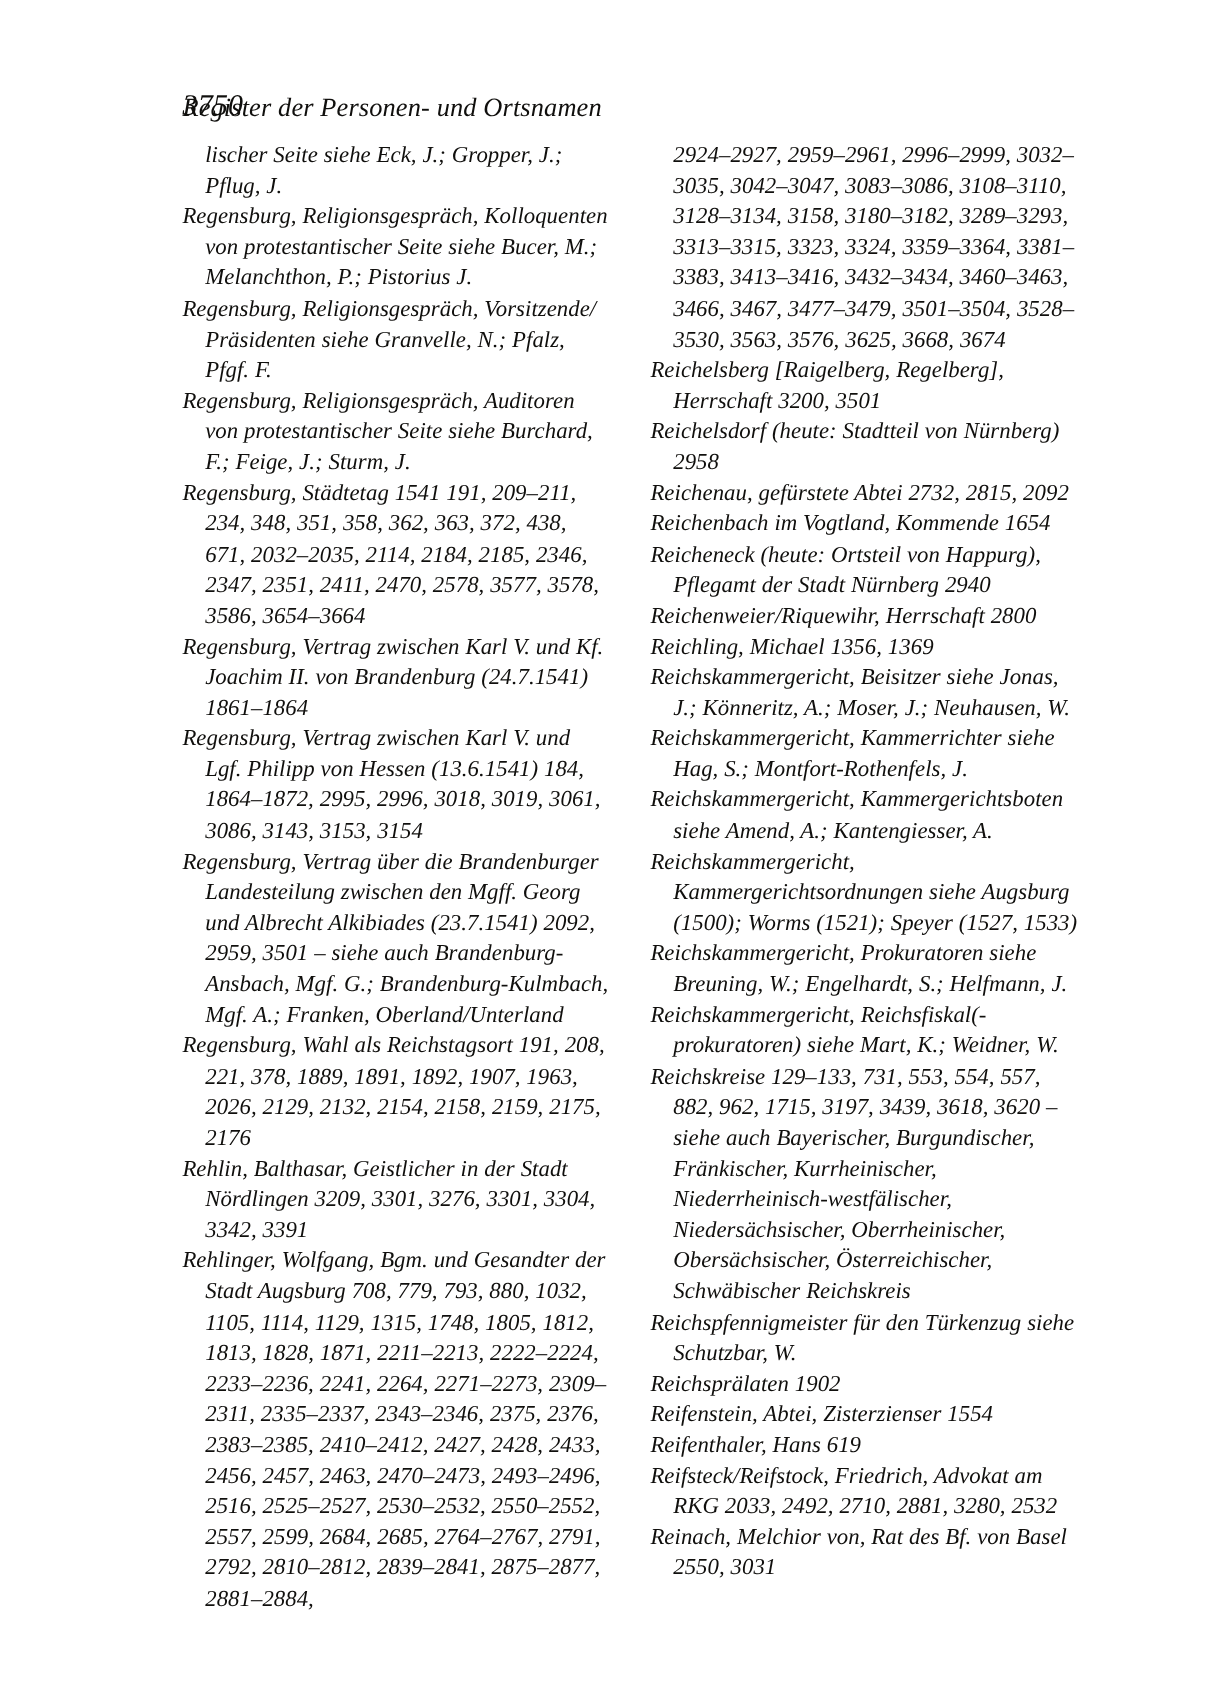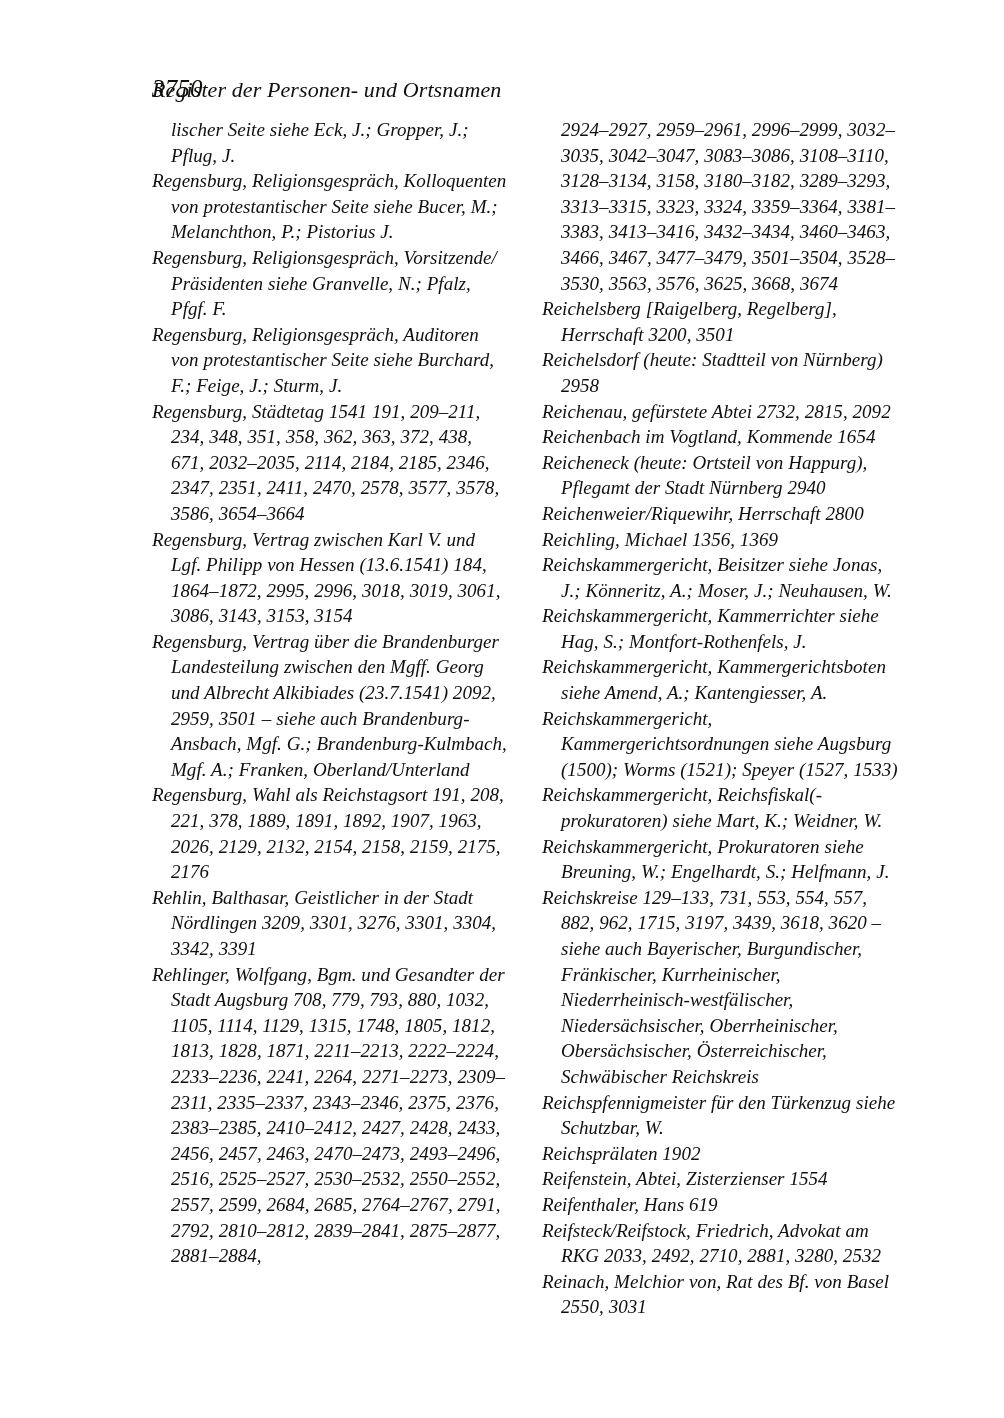--- a/index.html
+++ b/index.html
@@ -86,41 +86,42 @@
     <div class="head-title">Register der Personen- und Ortsnamen</div>
   </div>
 
   <div class="columns">
     <div class="col" id="left-col">
         <p class="entry cont">lischer Seite siehe Eck, J.; Gropper, J.; Pflug, J.</p>
         <p class="entry">Regensburg, Religionsgespräch, Kolloquenten von protestantischer Seite siehe Bucer, M.; Melanchthon, P.; Pistorius J.</p>
         <p class="entry">Regensburg, Religionsgespräch, Vorsitzende/ Präsidenten siehe Granvelle, N.; Pfalz, Pfgf. F.</p>
         <p class="entry">Regensburg, Religionsgespräch, Auditoren von protestantischer Seite siehe Burchard, F.; Feige, J.; Sturm, J.</p>
         <p class="entry">Regensburg, Städtetag 1541  191, 209–211, 234, 348, 351, 358, 362, 363, 372, 438, 671, 2032–2035, 2114, 2184, 2185, 2346, 2347, 2351, 2411, 2470, 2578, 3577, 3578, 3586, 3654–3664</p>
+        <p class="entry">Regensburg, Vertrag zwischen Karl V. und Kf. Joachim II. von Brandenburg (24.7.1541) 1861–1864</p>
         <p class="entry">Regensburg, Vertrag zwischen Karl V. und Lgf. Philipp von Hessen (13.6.1541)  184, 1864–1872, 2995, 2996, 3018, 3019, 3061, 3086, 3143, 3153, 3154</p>
         <p class="entry">Regensburg, Vertrag über die Brandenburger Landesteilung zwischen den Mgff. Georg und Albrecht Alkibiades (23.7.1541)  2092, 2959, 3501 – siehe auch Brandenburg-Ansbach, Mgf. G.; Brandenburg-Kulmbach, Mgf. A.; Franken, Oberland/Unterland</p>
         <p class="entry">Regensburg, Wahl als Reichstagsort  191, 208, 221, 378, 1889, 1891, 1892, 1907, 1963, 2026, 2129, 2132, 2154, 2158, 2159, 2175, 2176</p>
         <p class="entry">Rehlin, Balthasar, Geistlicher in der Stadt Nördlingen  3209, 3301, 3276, 3301, 3304, 3342, 3391</p>
         <p class="entry">Rehlinger, Wolfgang, Bgm. und Gesandter der Stadt Augsburg  708, 779, 793, 880, 1032, 1105, 1114, 1129, 1315, 1748, 1805, 1812, 1813, 1828, 1871, 2211–2213, 2222–2224, 2233–2236, 2241, 2264, 2271–2273, 2309–2311, 2335–2337, 2343–2346, 2375, 2376, 2383–2385, 2410–2412, 2427, 2428, 2433, 2456, 2457, 2463, 2470–2473, 2493–2496, 2516, 2525–2527, 2530–2532, 2550–2552, 2557, 2599, 2684, 2685, 2764–2767, 2791, 2792, 2810–2812, 2839–2841, 2875–2877, 2881–2884,</p>
       </div>
     <div class="col" id="right-col">
         <p class="entry cont">2924–2927, 2959–2961, 2996–2999, 3032–3035, 3042–3047, 3083–3086, 3108–3110, 3128–3134, 3158, 3180–3182, 3289–3293, 3313–3315, 3323, 3324, 3359–3364, 3381–3383, 3413–3416, 3432–3434, 3460–3463, 3466, 3467, 3477–3479, 3501–3504, 3528–3530, 3563, 3576, 3625, 3668, 3674</p>
         <p class="entry">Reichelsberg [Raigelberg, Regelberg], Herrschaft  3200, 3501</p>
         <p class="entry">Reichelsdorf (heute: Stadtteil von Nürnberg) 2958</p>
         <p class="entry">Reichenau, gefürstete Abtei  2732, 2815, 2092</p>
         <p class="entry">Reichenbach im Vogtland, Kommende  1654</p>
         <p class="entry">Reicheneck (heute: Ortsteil von Happurg), Pflegamt der Stadt Nürnberg  2940</p>
         <p class="entry">Reichenweier/Riquewihr, Herrschaft  2800</p>
         <p class="entry">Reichling, Michael  1356, 1369</p>
         <p class="entry">Reichskammergericht, Beisitzer siehe Jonas, J.; Könneritz, A.; Moser, J.; Neuhausen, W.</p>
         <p class="entry">Reichskammergericht, Kammerrichter siehe Hag, S.; Montfort-Rothenfels, J.</p>
         <p class="entry">Reichskammergericht, Kammergerichtsboten siehe Amend, A.; Kantengiesser, A.</p>
         <p class="entry">Reichskammergericht, Kammergerichtsordnungen siehe Augsburg (1500); Worms (1521); Speyer (1527, 1533)</p>
+        <p class="entry">Reichskammergericht, Prokuratoren siehe Breuning, W.; Engelhardt, S.; Helfmann, J.</p>
         <p class="entry">Reichskammergericht, Reichsfiskal(-prokuratoren) siehe Mart, K.; Weidner, W.</p>
-        <p class="entry">Reichskammergericht, Prokuratoren siehe Breuning, W.; Engelhardt, S.; Helfmann, J.</p>
         <p class="entry">Reichskreise  129–133, 731, 553, 554, 557, 882, 962, 1715, 3197, 3439, 3618, 3620 – siehe auch Bayerischer, Burgundischer, Fränkischer, Kurrheinischer, Niederrheinisch-westfälischer, Niedersächsischer, Oberrheinischer, Obersächsischer, Österreichischer, Schwäbischer Reichskreis</p>
         <p class="entry">Reichspfennigmeister für den Türkenzug siehe Schutzbar, W.</p>
         <p class="entry">Reichsprälaten  1902</p>
         <p class="entry">Reifenstein, Abtei, Zisterzienser  1554</p>
         <p class="entry">Reifenthaler, Hans  619</p>
         <p class="entry">Reifsteck/Reifstock, Friedrich, Advokat am RKG  2033, 2492, 2710, 2881, 3280, 2532</p>
         <p class="entry">Reinach, Melchior von, Rat des Bf. von Basel 2550, 3031</p>
       </div>
   </div>
 

